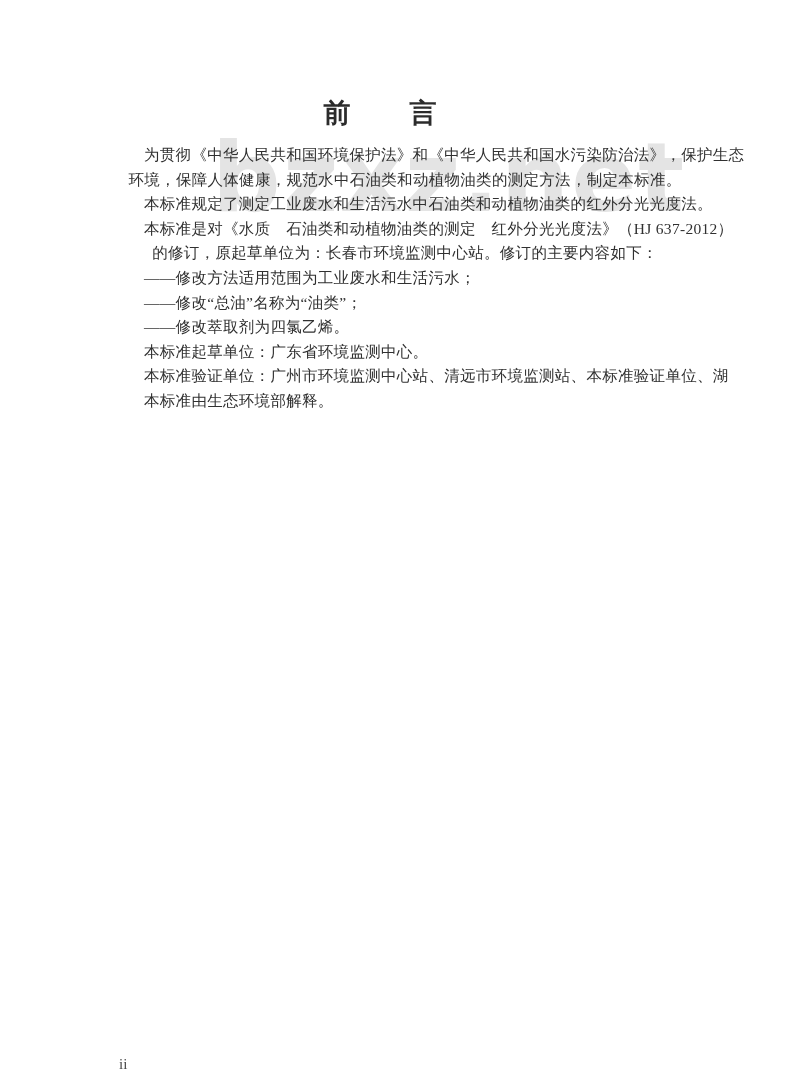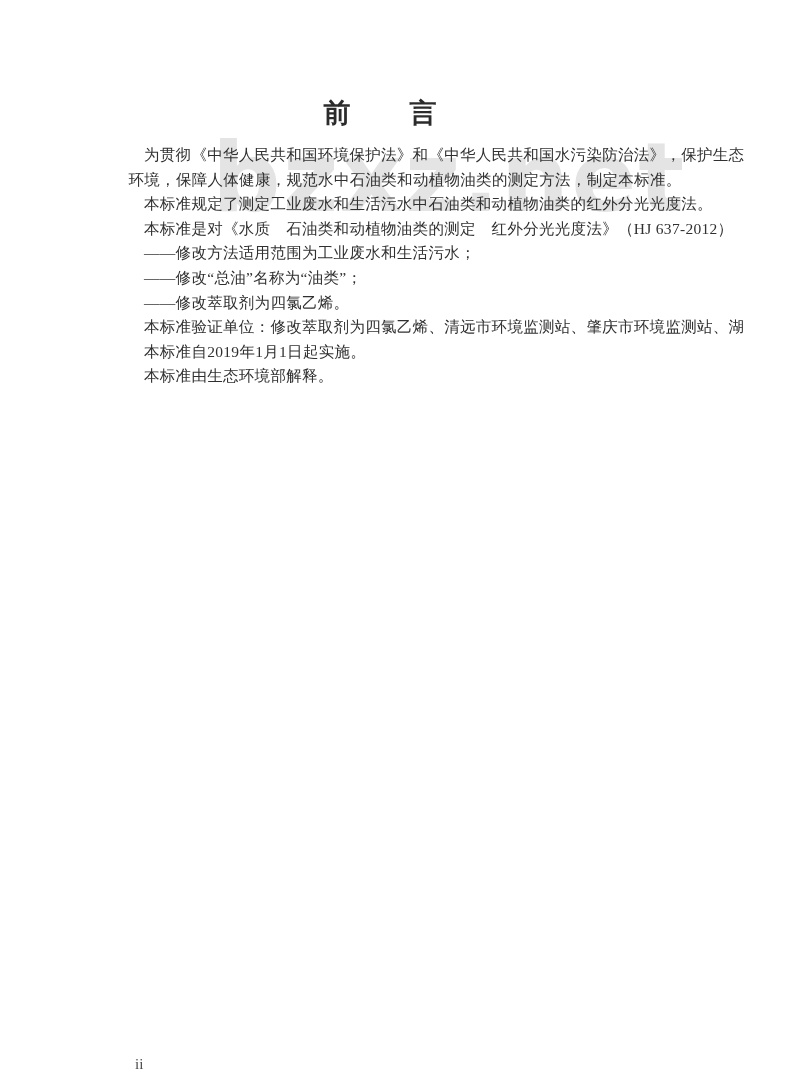--- a/index.html
+++ b/index.html
@@ -65,38 +65,38 @@
     padding-left: 0;
     text-align: center;
   }
   .page-number {
     position: absolute;
     left: 119px;
     top: 1056px;
     font-size: 15px;
     color: #4a4a4a;
     z-index: 1;
-    margin-left: 16px;
   }
 </style>
 </head>
 <body>
 
 <div class="page">
   <div class="watermark">bzxz.net</div>
 
   <h1 class="doc-title">前　言</h1>
 
   <div class="body-text">
       <div class="line indent">为贯彻《中华人民共和国环境保护法》和《中华人民共和国水污染防治法》，保护生态</div>
       <div class="line flush">环境，保障人体健康，规范水中石油类和动植物油类的测定方法，制定本标准。</div>
       <div class="line indent">本标准规定了测定工业废水和生活污水中石油类和动植物油类的红外分光光度法。</div>
       <div class="line indent">本标准是对《水质　石油类和动植物油类的测定　红外分光光度法》（HJ 637-2012）</div>
+      <div class="line flush">的修订，原起草单位为：长春市环境监测中心站。修订的主要内容如下：</div>
       <div class="line indent">——修改方法适用范围为工业废水和生活污水；</div>
       <div class="line indent">——修改“总油”名称为“油类”；</div>
       <div class="line indent">——修改萃取剂为四氯乙烯。</div>
-      <div class="line indent">本标准验证单位：修改萃取剂为四氯乙烯、清远市环境监测站、肇庆市环境监测站、湖</div>
-      <div class="line indent">本标准自2019年1月1日起实施。</div>
+      <div class="line indent">本标准起草单位：广东省环境监测中心。</div>
+      <div class="line indent">本标准验证单位：广州市环境监测中心站、清远市环境监测站、本标准验证单位、湖</div>
       <div class="line indent">本标准由生态环境部解释。</div>
     </div>
 
   <div class="page-number">ii</div>
 </div>
 
 </body></html>

